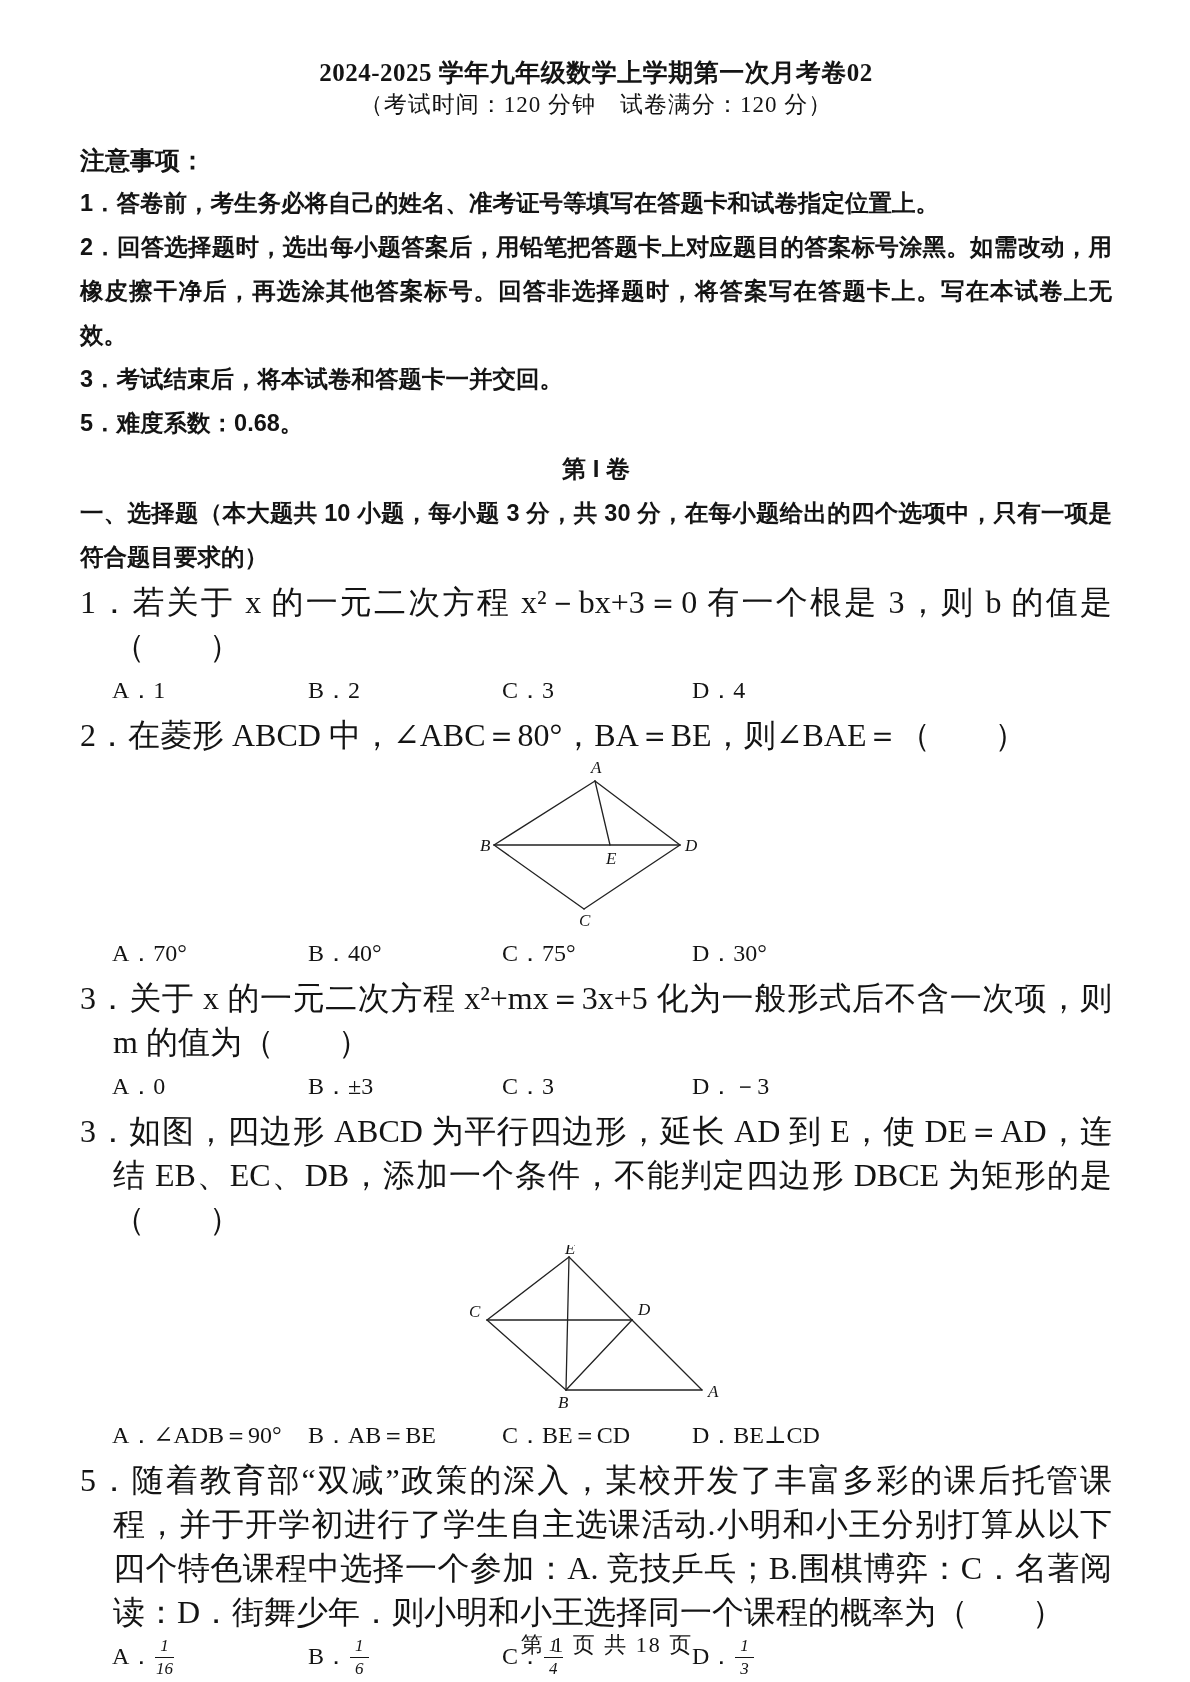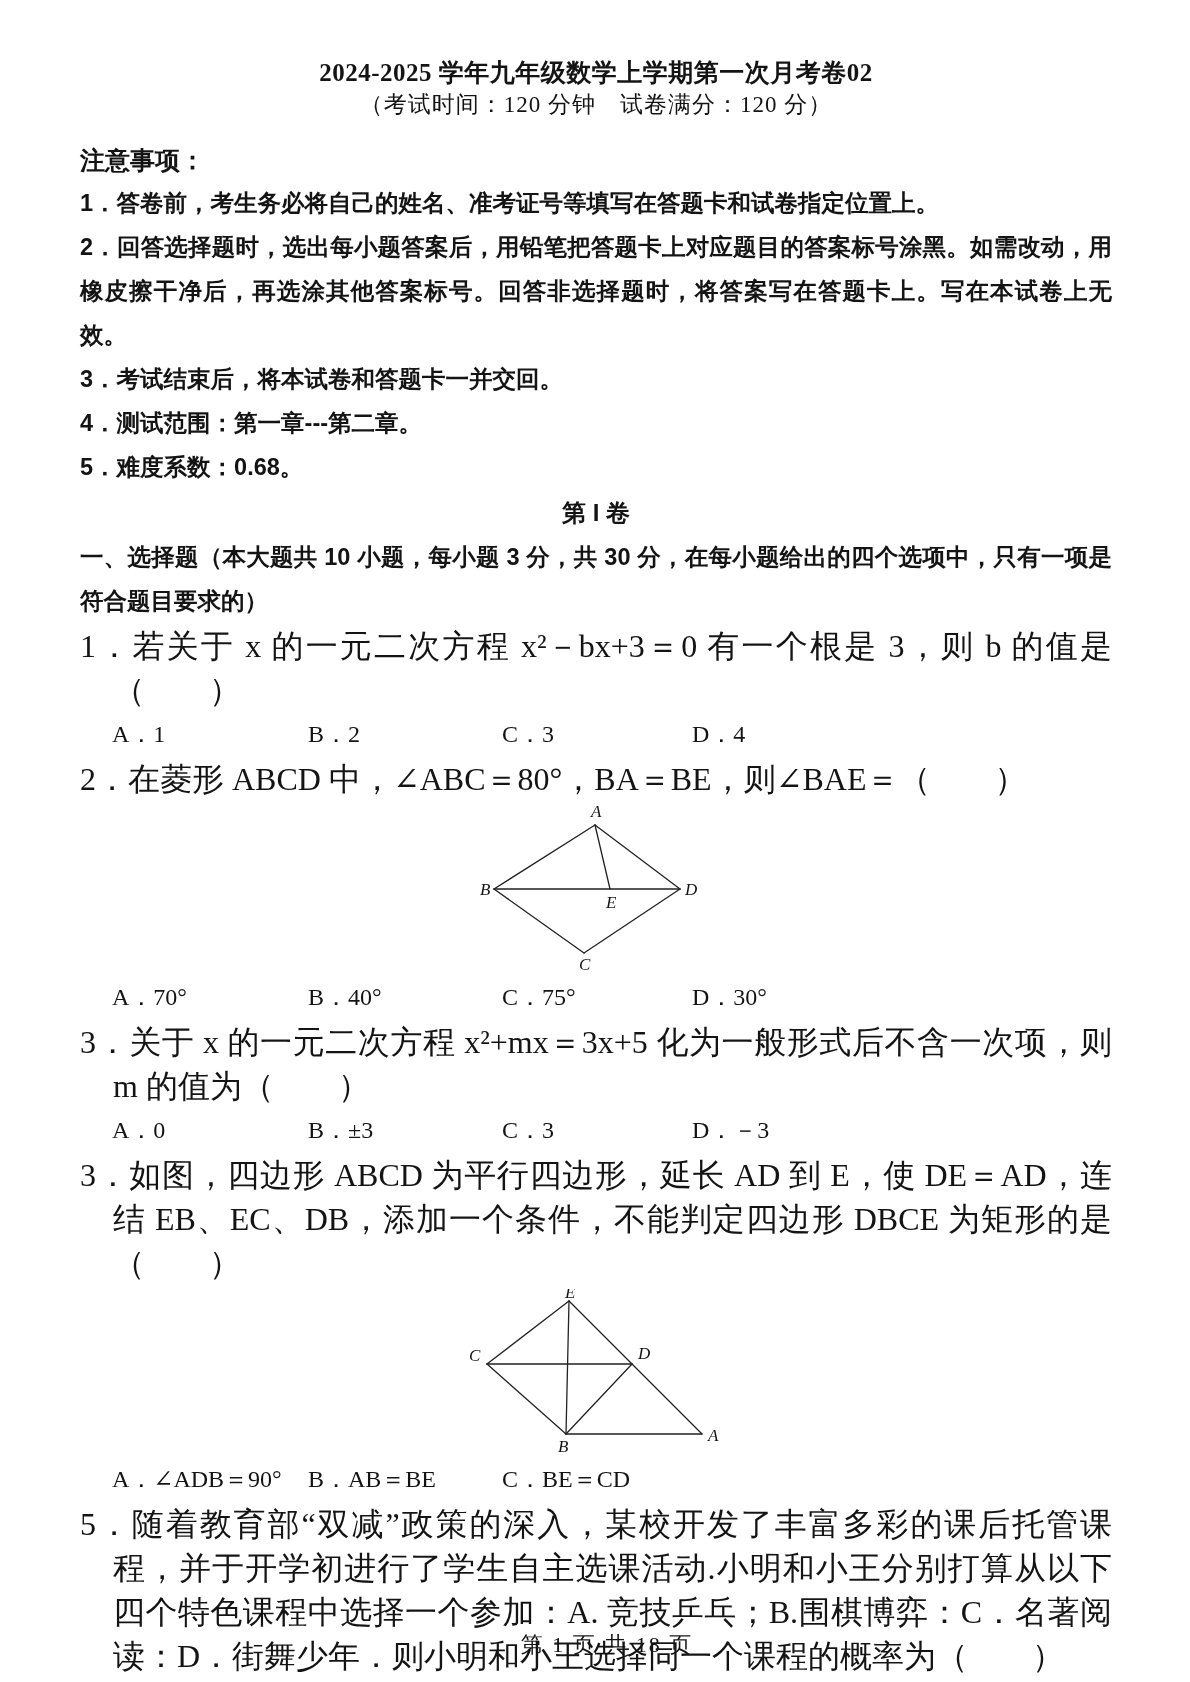--- a/index.html
+++ b/index.html
@@ -125,21 +125,20 @@
 <div class="page">
 
   <div class="title">2024-2025 学年九年级数学上学期第一次月考卷02</div>
   <div class="subtitle">（考试时间：120 分钟　试卷满分：120 分）</div>
 
   <div class="notice-heading">注意事项：</div>
   <div class="notice-list">
     <p class="notice">1．答卷前，考生务必将自己的姓名、准考证号等填写在答题卡和试卷指定位置上。</p>
     <p class="notice">2．回答选择题时，选出每小题答案后，用铅笔把答题卡上对应题目的答案标号涂黑。如需改动，用橡皮擦干净后，再选涂其他答案标号。回答非选择题时，将答案写在答题卡上。写在本试卷上无效。</p>
     <p class="notice">3．考试结束后，将本试卷和答题卡一并交回。</p>
-    <p class="notice">4．测试范围：第一章---第二章。</p>
     <p class="notice">5．难度系数：0.68。</p>
   </div>
 
   <div class="section-title">第 I 卷</div>
   <p class="section-intro">一、选择题（本大题共 10 小题，每小题 3 分，共 30 分，在每小题给出的四个选项中，只有一项是符合题目要求的）</p>
 
   <div class="question">
     <p class="stem">1．若关于 x 的一元二次方程 x²－bx+3＝0 有一个根是 3，则 b 的值是（　　）</p>
     <div class="options">
       <span class="opt">A．1</span>
@@ -196,27 +195,28 @@
       <text x="96" y="9">E</text>
       <text x="0" y="72">C</text>
       <text x="169" y="70">D</text>
       <text x="89" y="163">B</text>
       <text x="239" y="152">A</text>
     </svg>
     <div class="options">
       <span class="opt">A．∠ADB＝90°</span>
       <span class="opt">B．AB＝BE</span>
       <span class="opt">C．BE＝CD</span>
+      <span class="opt">D．BE⊥CD</span>
     </div>
   </div>
 
   <div class="question">
     <p class="stem">5．随着教育部“双减”政策的深入，某校开发了丰富多彩的课后托管课程，并于开学初进行了学生自主选课活动.小明和小王分别打算从以下四个特色课程中选择一个参加：A. 竞技乒乓；B.围棋博弈：C．名著阅读：D．街舞少年．则小明和小王选择同一个课程的概率为（　　）</p>
     <div class="options">
-      <span class="opt"><span>A．</span><span class="frac"><span class="num">1</span><span class="den">12</span></span></span>
+      <span class="opt"><span>A．</span><span class="frac"><span class="num">1</span><span class="den">16</span></span></span>
       <span class="opt"><span>B．</span><span class="frac"><span class="num">1</span><span class="den">6</span></span></span>
       <span class="opt"><span>C．</span><span class="frac"><span class="num">1</span><span class="den">4</span></span></span>
       <span class="opt"><span>D．</span><span class="frac"><span class="num">1</span><span class="den">3</span></span></span>
     </div>
   </div>
 
 </div>
 
 <div class="footer">第 1 页 共 18 页</div>
 

